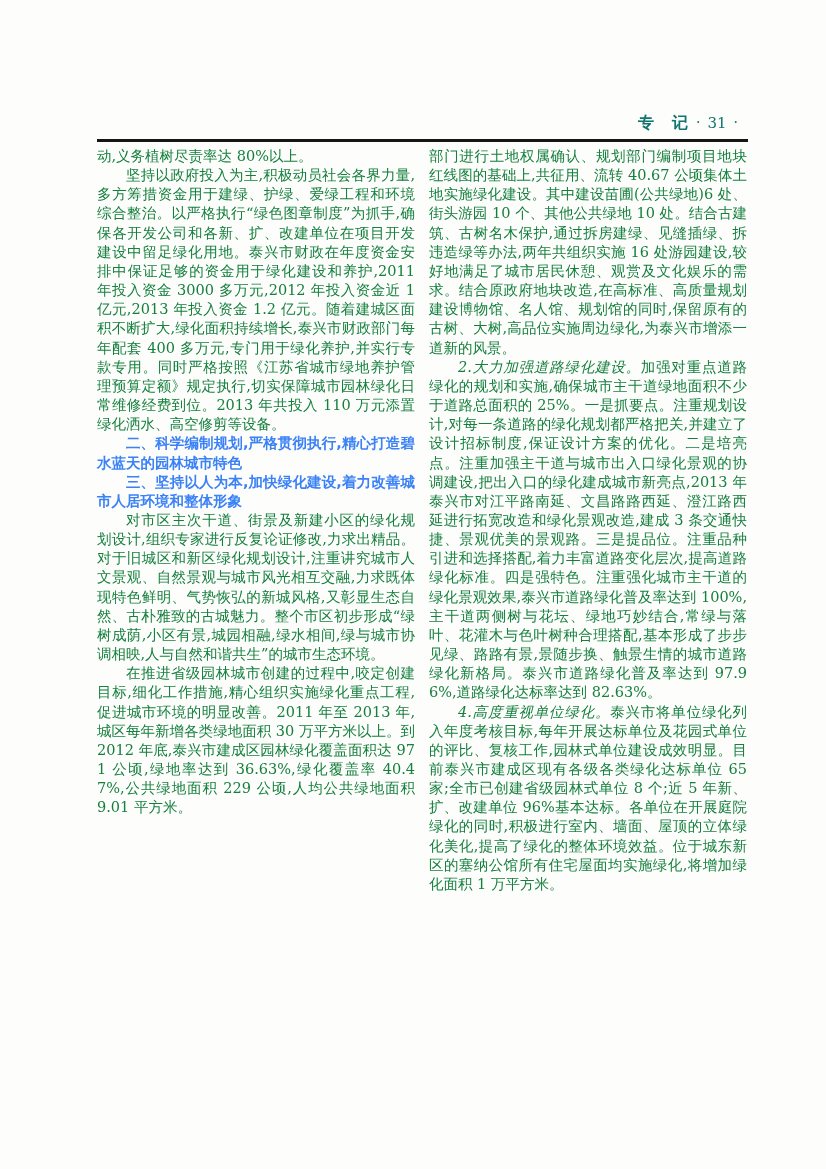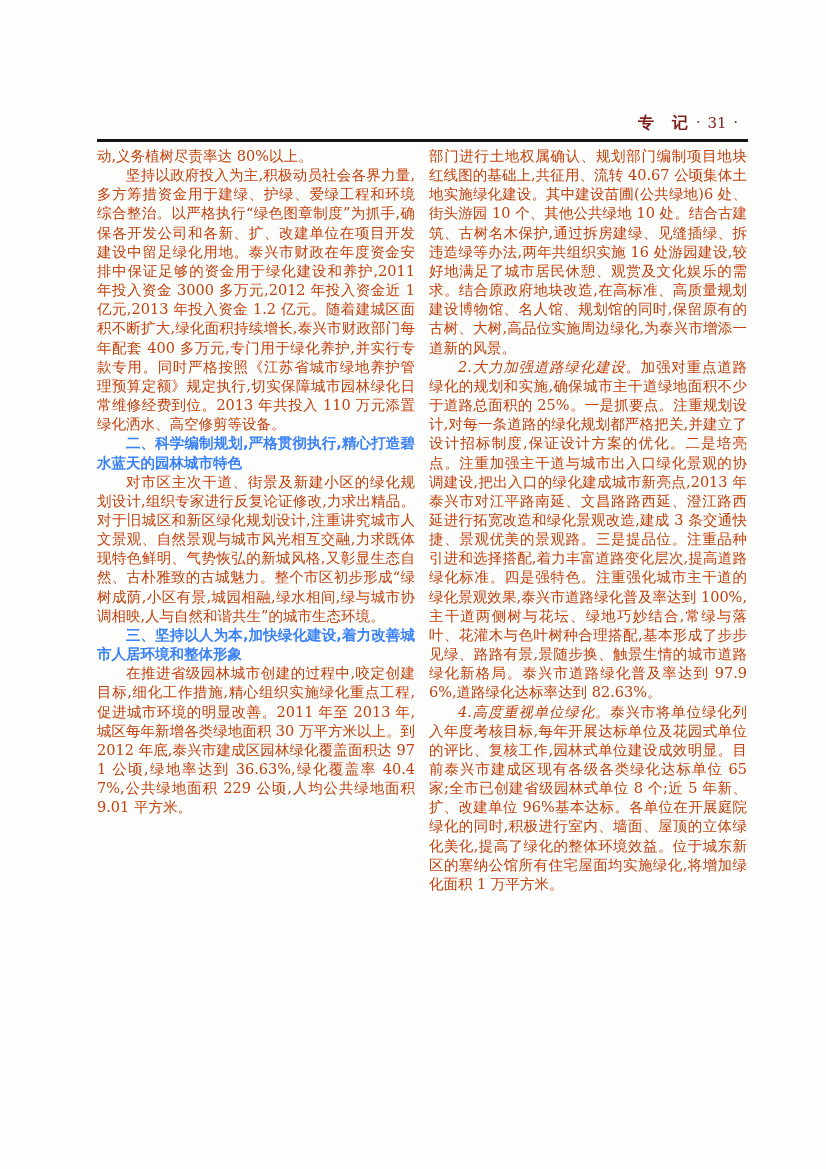--- a/index.html
+++ b/index.html
@@ -19,21 +19,21 @@
   
   .running-header {
     position: absolute;
     left: 97px;
     top: 111px;
     width: 648px;
     text-align: right;
     font-size: 16px;
     line-height: 22px;
     white-space: nowrap;
-    color: #7f1d1d;
+    color: #0f766e;
   }
   .rh-title {
     font-weight: bold;
     letter-spacing: 1px;
   }
   .rh-dot {
     display: inline-block;
     margin: 0 7px;
     font-size: 14px;
     vertical-align: 1px;
@@ -62,21 +62,21 @@
     width: 318px;
     flex: 0 0 318px;
   }
   .para {
     margin: 0;
     font-size: 14.5px;
     line-height: 19.15px;
     text-align: justify;
     text-justify: inter-ideograph;
     word-break: break-all;
-    color: #c2410c;
+    color: #15803d;
   }
   .para.indent {
     text-indent: 2em;
   }
   .para.heading {
     text-indent: 2em;
     font-weight: bold;
     font-family: "DejaVu Sans", "Liberation Sans", sans-serif;
     color: #3b82f6;
   }
@@ -93,22 +93,22 @@
     <span class="rh-title">专　记</span><span class="rh-dot">·</span><span class="rh-page">31</span><span class="rh-dot">·</span>
   </div>
 
   <div class="header-rule"></div>
 
   <div class="columns">
     <div class="col" id="col-left">
         <p class="para">动,义务植树尽责率达 80%以上。</p>
         <p class="para indent">坚持以政府投入为主,积极动员社会各界力量,多方筹措资金用于建绿、护绿、爱绿工程和环境综合整治。以严格执行“绿色图章制度”为抓手,确保各开发公司和各新、扩、改建单位在项目开发建设中留足绿化用地。泰兴市财政在年度资金安排中保证足够的资金用于绿化建设和养护,2011 年投入资金 3000 多万元,2012 年投入资金近 1 亿元,2013 年投入资金 1.2 亿元。随着建城区面积不断扩大,绿化面积持续增长,泰兴市财政部门每年配套 400 多万元,专门用于绿化养护,并实行专款专用。同时严格按照《江苏省城市绿地养护管理预算定额》规定执行,切实保障城市园林绿化日常维修经费到位。2013 年共投入 110 万元添置绿化洒水、高空修剪等设备。</p>
         <p class="para heading">二、科学编制规划,严格贯彻执行,精心打造碧水蓝天的园林城市特色</p>
+        <p class="para heading">三、坚持以人为本,加快绿化建设,着力改善城市人居环境和整体形象</p>
         <p class="para indent">对市区主次干道、街景及新建小区的绿化规划设计,组织专家进行反复论证修改,力求出精品。对于旧城区和新区绿化规划设计,注重讲究城市人文景观、自然景观与城市风光相互交融,力求既体现特色鲜明、气势恢弘的新城风格,又彰显生态自然、古朴雅致的古城魅力。整个市区初步形成“绿树成荫,小区有景,城园相融,绿水相间,绿与城市协调相映,人与自然和谐共生”的城市生态环境。</p>
-        <p class="para heading">三、坚持以人为本,加快绿化建设,着力改善城市人居环境和整体形象</p>
         <p class="para indent">在推进省级园林城市创建的过程中,咬定创建目标,细化工作措施,精心组织实施绿化重点工程,促进城市环境的明显改善。2011 年至 2013 年,城区每年新增各类绿地面积 30 万平方米以上。到 2012 年底,泰兴市建成区园林绿化覆盖面积达 971 公顷,绿地率达到 36.63%,绿化覆盖率 40.47%,公共绿地面积 229 公顷,人均公共绿地面积 9.01 平方米。</p>
       </div>
     <div class="col" id="col-right">
         <p class="para">部门进行土地权属确认、规划部门编制项目地块红线图的基础上,共征用、流转 40.67 公顷集体土地实施绿化建设。其中建设苗圃(公共绿地)6 处、街头游园 10 个、其他公共绿地 10 处。结合古建筑、古树名木保护,通过拆房建绿、见缝插绿、拆违造绿等办法,两年共组织实施 16 处游园建设,较好地满足了城市居民休憩、观赏及文化娱乐的需求。结合原政府地块改造,在高标准、高质量规划建设博物馆、名人馆、规划馆的同时,保留原有的古树、大树,高品位实施周边绿化,为泰兴市增添一道新的风景。</p>
         <p class="para indent"><span class="lead">2.大力加强道路绿化建设。</span><span>加强对重点道路绿化的规划和实施,确保城市主干道绿地面积不少于道路总面积的 25%。一是抓要点。注重规划设计,对每一条道路的绿化规划都严格把关,并建立了设计招标制度,保证设计方案的优化。二是培亮点。注重加强主干道与城市出入口绿化景观的协调建设,把出入口的绿化建成城市新亮点,2013 年泰兴市对江平路南延、文昌路路西延、澄江路西延进行拓宽改造和绿化景观改造,建成 3 条交通快捷、景观优美的景观路。三是提品位。注重品种引进和选择搭配,着力丰富道路变化层次,提高道路绿化标准。四是强特色。注重强化城市主干道的绿化景观效果,泰兴市道路绿化普及率达到 100%,主干道两侧树与花坛、绿地巧妙结合,常绿与落叶、花灌木与色叶树种合理搭配,基本形成了步步见绿、路路有景,景随步换、触景生情的城市道路绿化新格局。泰兴市道路绿化普及率达到 97.96%,道路绿化达标率达到 82.63%。</span></p>
         <p class="para indent"><span class="lead">4.高度重视单位绿化。</span><span>泰兴市将单位绿化列入年度考核目标,每年开展达标单位及花园式单位的评比、复核工作,园林式单位建设成效明显。目前泰兴市建成区现有各级各类绿化达标单位 65 家;全市已创建省级园林式单位 8 个;近 5 年新、扩、改建单位 96%基本达标。各单位在开展庭院绿化的同时,积极进行室内、墙面、屋顶的立体绿化美化,提高了绿化的整体环境效益。位于城东新区的塞纳公馆所有住宅屋面均实施绿化,将增加绿化面积 1 万平方米。</span></p>
       </div>
   </div>
 
 </div>

